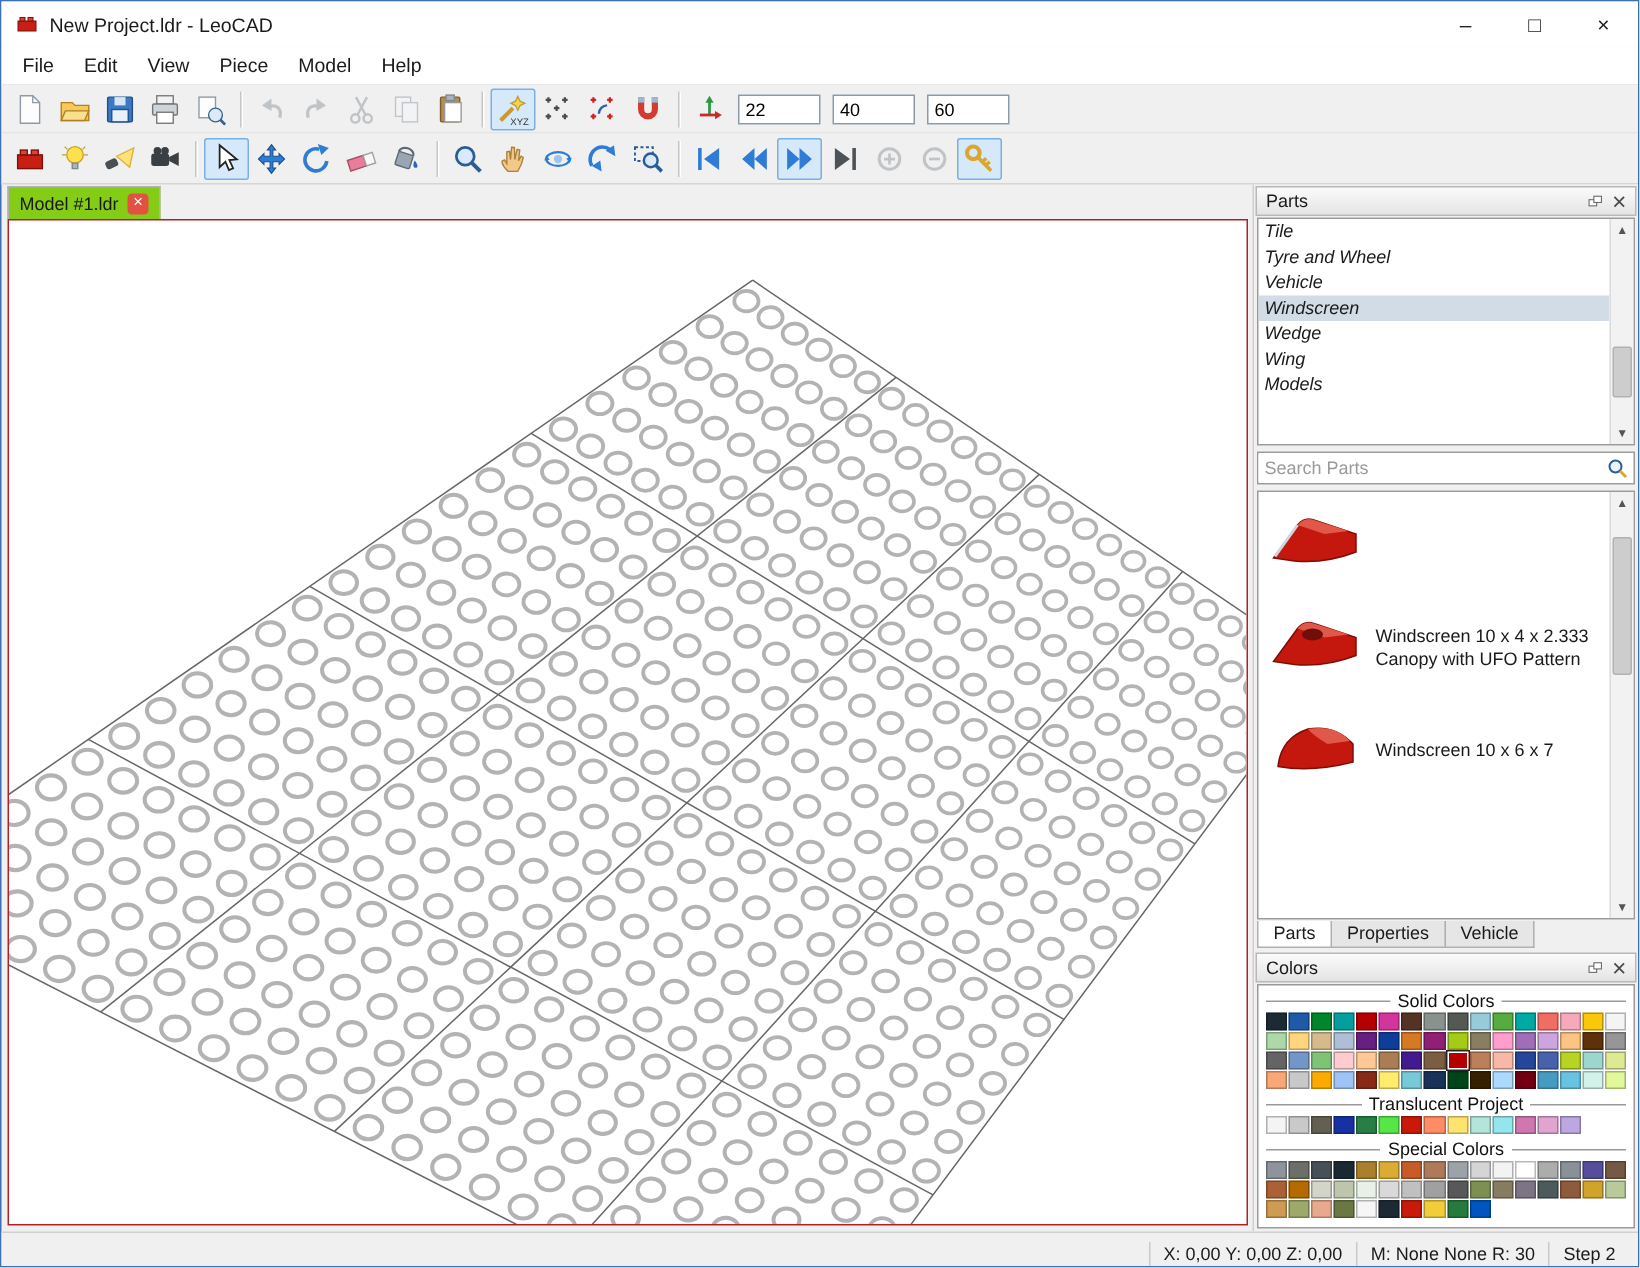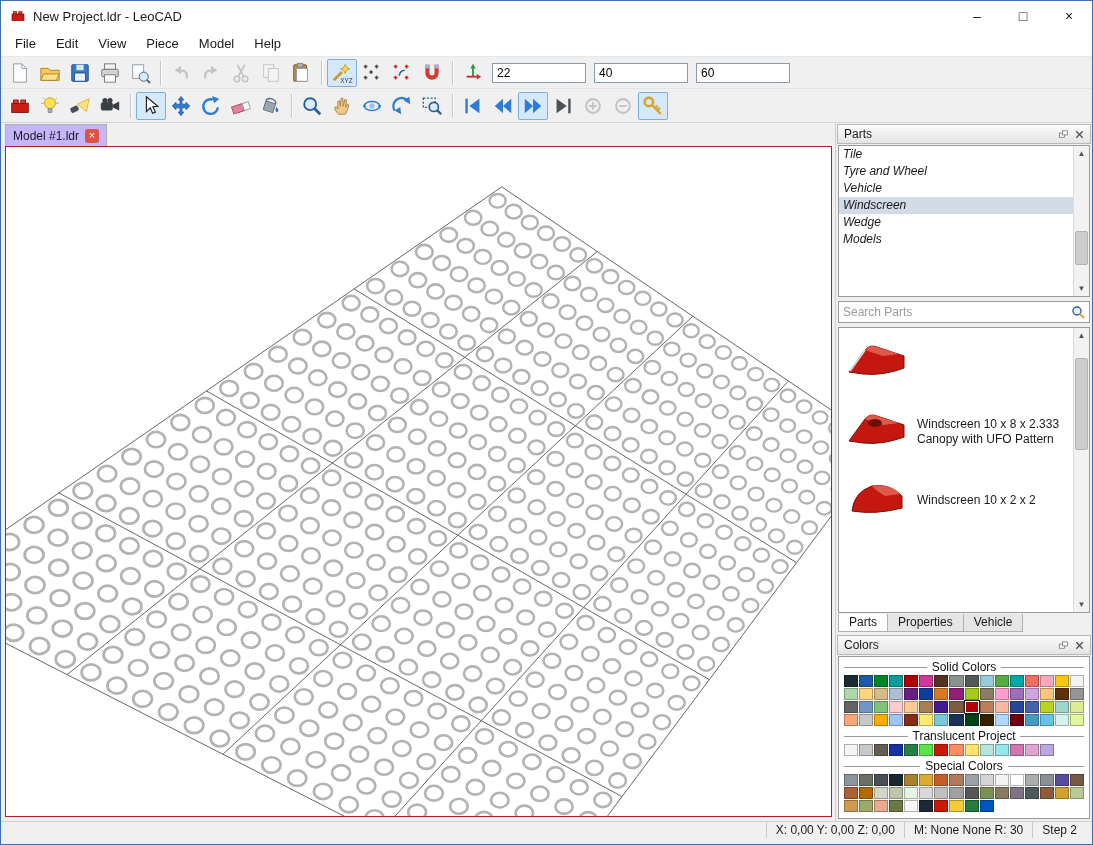--- a/index.html
+++ b/index.html
@@ -29,28 +29,28 @@
   
   .toolbar { display:flex; align-items:center; padding:2px 4px; background:#f0f0f0; flex:0 0 auto; }
   .toolbar-standard { height:32px; border-bottom:1px solid #e3e3e3; }
   .toolbar-tools { height:34px; border-bottom:1px solid #d5d5d5; }
   .tbtn { width:30px; height:28px; display:flex; align-items:center; justify-content:center;
     border:1px solid transparent; border-radius:2px; }
   .tbtn.active { background:#d6e9fb; border-color:#7ab0e0; }
   .tbtn.disabled { opacity:.55; }
   .tbicon { width:22px; height:22px; }
   .tb-sep { width:1px; height:24px; background:#c6c6c6; margin:0 5px; box-shadow:1px 0 0 #fff; }
-  .tb-field { width:94px; height:20px; border:1px solid #8a9aa8; background:#fff;
+  .tb-field { width:55px; height:20px; border:1px solid #8a9aa8; background:#fff;
     font-family:"Liberation Sans",sans-serif; font-size:12px; padding-left:4px; margin:0 4px; }
 
   
   .main { flex:1 1 auto; display:flex; min-height:0; }
   .left { flex:1 1 auto; display:flex; flex-direction:column; padding:0 3px 4px 4px; min-width:0; }
   .tabbar { height:23px; display:flex; align-items:flex-end; flex:0 0 auto; }
-  .doc-tab { height:22px; background:#c4b5fd; border:1px solid #b0b0b0; border-bottom:none;
+  .doc-tab { height:22px; background:#84cc16; border:1px solid #b0b0b0; border-bottom:none;
     display:inline-flex; align-items:center; gap:6px; padding:0 7px; font-size:12px; }
   .tab-close { width:14px; height:14px; background:#e25141; color:#fff; border-radius:3px;
     font-size:11px; line-height:13px; text-align:center; }
   .viewport { flex:1 1 auto; border:1px solid #b02020; background:#fff; position:relative; overflow:hidden; }
   .viewport svg { position:absolute; inset:0; width:100%; height:100%; }
 
   
   .right { flex:0 0 257px; display:flex; flex-direction:column; background:#f0f0f0;
     border-left:1px solid #cfcfcf; min-height:0; }
   .dock-header { height:20px; flex:0 0 auto; display:flex; align-items:center;
@@ -96,21 +96,21 @@
   .color-section-label { display:flex; align-items:center; gap:5px; font-size:12px;
     color:#111; margin:1px 0; }
   .color-section-label::before, .color-section-label::after {
     content:""; flex:1; height:1px; background:#9a9a9a; }
   .swatch-grid { display:grid; grid-template-columns:repeat(16,1fr); gap:1px; margin:1px 0 3px 0; }
   .swatch { height:12px; border:1px solid rgba(0,0,0,.28); }
   .swatch.selected { border:1px solid #fff; box-shadow:0 0 0 1px #222; }
 
   
   .statusbar { flex:0 0 23px; background:#f0f0f0; border-top:1px solid #cfcfcf;
-    display:flex; align-items:flex-start; justify-content:flex-end; font-size:12px; padding-right:6px; }
+    display:flex; align-items:flex-end; justify-content:flex-end; font-size:12px; padding-right:6px; }
   .status-seg { padding:0 9px; border-left:1px solid #c9c9c9; height:16px; line-height:16px; }
 
   .defs-hidden { position:absolute; width:0; height:0; overflow:hidden; }
 </style>
 </head>
 <body>
 
 <svg class="defs-hidden" aria-hidden="true">
   <defs>
     <symbol id="i-page" viewBox="0 0 24 24">
@@ -1098,20 +1098,21 @@
           </span>
       </div>
 
       <div class="cat-wrap">
         <div class="cat-list" id="cat-list">
             <div class="cat-item">Tile</div>
             <div class="cat-item">Tyre and Wheel</div>
             <div class="cat-item">Vehicle</div>
             <div class="cat-item selected">Windscreen</div>
             <div class="cat-item">Wedge</div>
+            <div class="cat-item">Wing</div>
             <div class="cat-item">Models</div>
           </div>
         <div class="vscroll">
           <div class="varrow">▲</div>
           <div class="vtrack">
               <div class="vthumb" style="top:58%;height:34px"></div>
             </div>
           <div class="varrow">▼</div>
         </div>
       </div>
@@ -1131,28 +1132,28 @@
                   <path d="M20 11 Q25 5 32 8 L54 15 L38 17 Z" fill="#e0584a"></path>
                   <path d="M20 11 L5 32" stroke="#cfd6dd" stroke-width="2" fill="none"></path>
                 </svg></div>
             </div>
             <div class="part-item">
               <div class="part-thumb"><svg viewBox="0 0 64 44" width="64" height="44">
                   <path d="M4 33 L20 11 Q25 5 32 8 L59 17 L59 29 Q38 37 18 35 Z" fill="#c4170d" stroke="#7e0d06"></path>
                   <path d="M20 11 Q25 5 32 8 L54 15 L38 17 Z" fill="#e0584a"></path>
                   <ellipse cx="30" cy="15" rx="7" ry="4" fill="#6e1009"></ellipse>
                 </svg></div>
-              <div class="part-name">Windscreen 10 x 8 x 2.333 Canopy with UFO Pattern</div>
+              <div class="part-name">Windscreen 10 x 4 x 2.333 Canopy with UFO Pattern</div>
             </div>
             <div class="part-item">
               <div class="part-thumb"><svg viewBox="0 0 64 44" width="64" height="44">
                   <path d="M7 34 Q9 15 27 9 Q45 6 57 19 L57 31 Q30 38 7 34 Z" fill="#c4170d" stroke="#7e0d06"></path>
                   <path d="M27 9 Q45 6 55 17 L40 19 Q30 13 27 9 Z" fill="#e0584a"></path>
                 </svg></div>
-              <div class="part-name">Windscreen 10 x 2 x 2</div>
+              <div class="part-name">Windscreen 10 x 6 x 7</div>
             </div>
             <div class="part-item"></div>
           </div>
         <div class="vscroll">
           <div class="varrow">▲</div>
           <div class="vtrack">
               <div class="vthumb" style="top:6%;height:92px"></div>
             </div>
           <div class="varrow">▼</div>
         </div>

